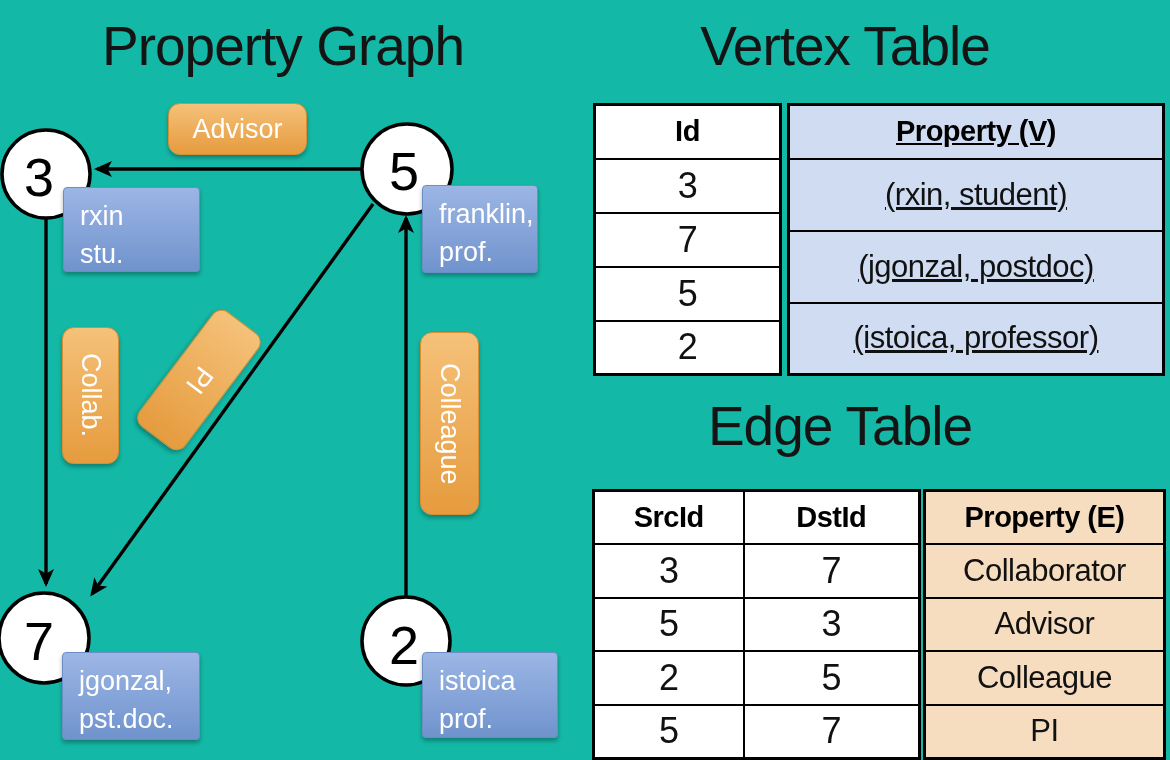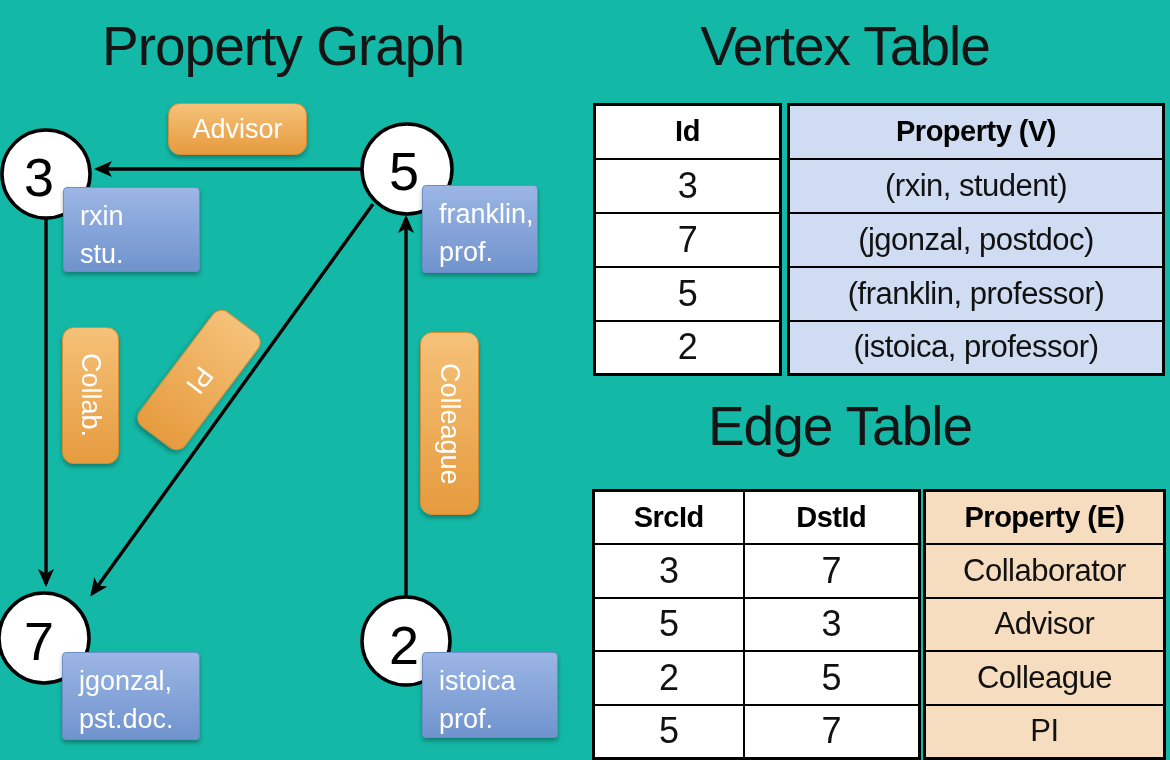--- a/index.html
+++ b/index.html
@@ -60,21 +60,21 @@
   table.t td,table.t th{
     border:2px solid #000;text-align:center;vertical-align:middle;
     padding:0;overflow:hidden;letter-spacing:-0.5px;
   }
   table.t{border:3px solid #000;padding-left:48px;}
   th{font-size:29px;font-weight:bold;color:#000;background:#fff;}
   td{font-size:31px;font-weight:300;color:#111;background:#fff;}
   #vertex-table tr{height:54px;}
   #edge-table tr{height:53.6px;}
   .id-cells td{font-size:36px;}
-  .bluecol th,.bluecol td{background:#cfdcf1;}
+  .bluecol th,.bluecol td{background:#cfdcf1;text-decoration:underline;}
   .tancol th,.tancol td{background:#f6ddc0;}
 </style>
 </head>
 <body>
 
 <div id="canvas">
 
   <div id="pg-title" class="title">Property Graph</div>
   <div id="et-title" class="title">Edge Table</div>
   <div id="vt-title" class="title">Vertex Table</div>
@@ -151,23 +151,20 @@
         </tr>
       </thead>
       <tbody>
           <tr>
             <td>(rxin, student)</td>
           </tr>
           <tr>
             <td>(jgonzal, postdoc)</td>
           </tr>
           <tr>
-            <td>(franklin, professor)</td>
-          </tr>
-          <tr>
             <td>(istoica, professor)</td>
           </tr>
         </tbody>
     </table>
   </div>
 
   <div id="edge-table" class="tblgroup">
     <table class="t id-cells" style="width:326px">
       <colgroup>
           <col style="width:150px">

